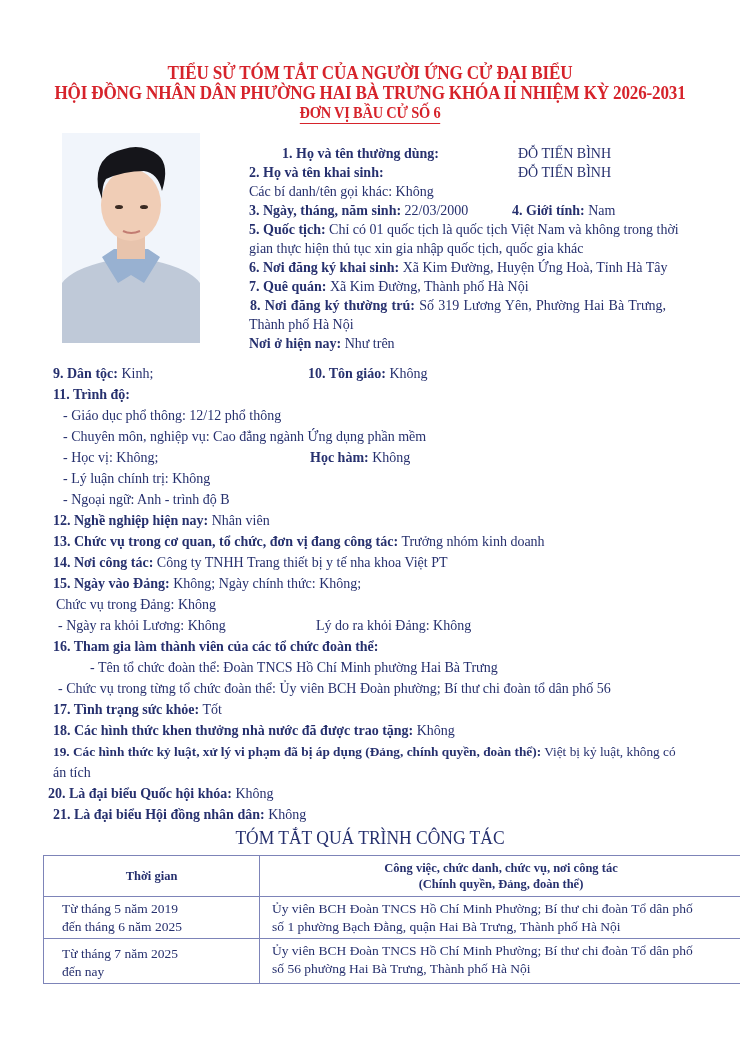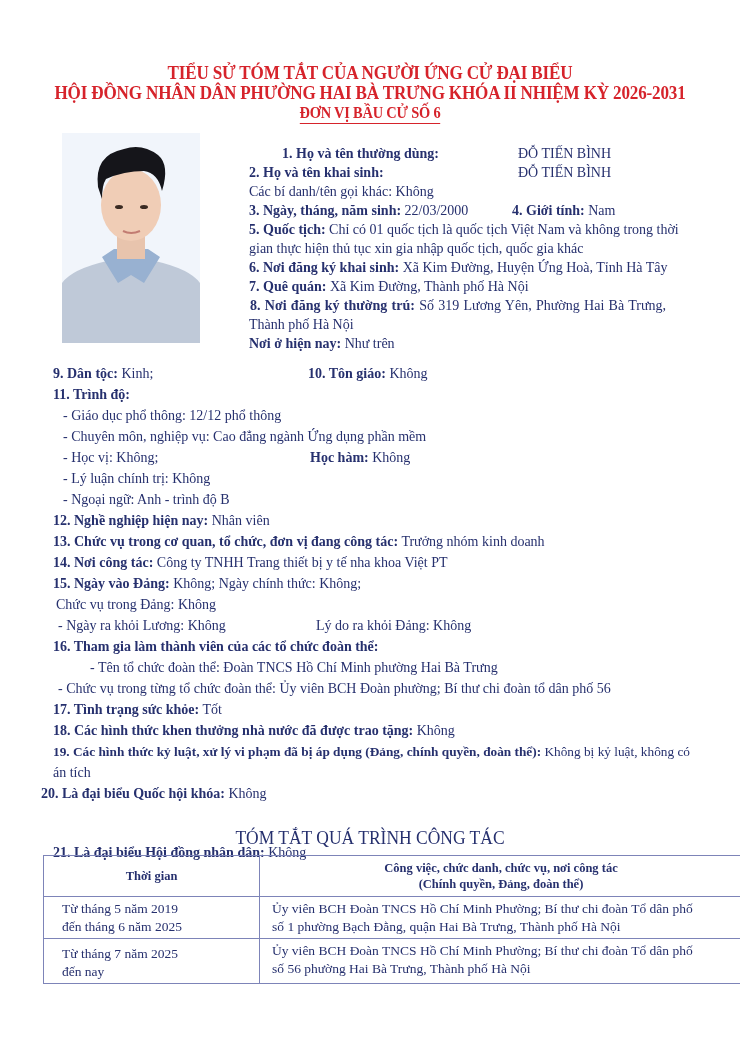--- a/index.html
+++ b/index.html
@@ -87,24 +87,24 @@
 <div class="line" style="left:53px; top:554px;"><span class="b">14. Nơi công tác:</span><span> Công ty TNHH Trang thiết bị y tế nha khoa Việt PT</span></div>
 <div class="line" style="left:53px; top:575px;"><span class="b">15. Ngày vào Đảng:</span><span> Không;  Ngày chính thức: Không;</span></div>
 <div class="line" style="left:56px; top:596px;">Chức vụ trong Đảng: Không</div>
 <div class="line" style="left:58px; top:617px;">- Ngày ra khỏi Lương: Không</div>
 <div class="line" style="left:316px; top:617px;">Lý do ra khỏi Đảng: Không</div>
 <div class="line b" style="left:53px; top:638px;">16. Tham gia làm thành viên của các tổ chức đoàn thể:</div>
 <div class="line" style="left:58px; top:659px;margin-left:32px;">- Tên tổ chức đoàn thể: Đoàn TNCS Hồ Chí Minh phường Hai Bà Trưng</div>
 <div class="line" style="left:58px; top:680px;">- Chức vụ trong từng tổ chức đoàn thể: Ủy viên BCH Đoàn phường; Bí thư chi đoàn tổ dân phố 56</div>
 <div class="line" style="left:53px; top:701px;"><span class="b">17. Tình trạng sức khỏe:</span><span> Tốt</span></div>
 <div class="line" style="left:53px; top:722px;"><span class="b">18. Các hình thức khen thưởng nhà nước đã được trao tặng:</span><span> Không</span></div>
-<div class="line" style="left:53px; top:743px; font-size:13.3px;"><span class="b">19. Các hình thức kỷ luật, xử lý vi phạm đã bị áp dụng (Đảng, chính quyền, đoàn thể):</span><span> Không bị kỷ luật, không có</span></div>
+<div class="line" style="left:53px; top:743px; font-size:13.3px;"><span class="b">19. Các hình thức kỷ luật, xử lý vi phạm đã bị áp dụng (Đảng, chính quyền, đoàn thể):</span><span> Việt bị kỷ luật, không có</span></div>
 <div class="line" style="left:53px; top:764px;">án tích</div>
-<div class="line" style="left:41px; top:785px;"><span class="b">20. Là đại biểu Quốc hội khóa:</span><span> Không</span></div>
-<div class="line" style="left:53px; top:844px;"><span class="b">21. Là đại biểu Hội đồng nhân dân:</span><span> Không</span></div>
+<div class="line" style="left:48px; top:785px;"><span class="b">20. Là đại biểu Quốc hội khóa:</span><span> Không</span></div>
+<div class="line" style="left:53px; top:806px;"><span class="b">21. Là đại biểu Hội đồng nhân dân:</span><span> Không</span></div>
 
 <div class="sect-title">TÓM TẮT QUÁ TRÌNH CÔNG TÁC</div>
 <table class="work">
   <tbody>
       <tr>
     <th class="col1">Thời gian</th>
     <th>
       <div>Công việc, chức danh, chức vụ, nơi công tác</div>
       <div>(Chính quyền, Đảng, đoàn thể)</div>
     </th>

